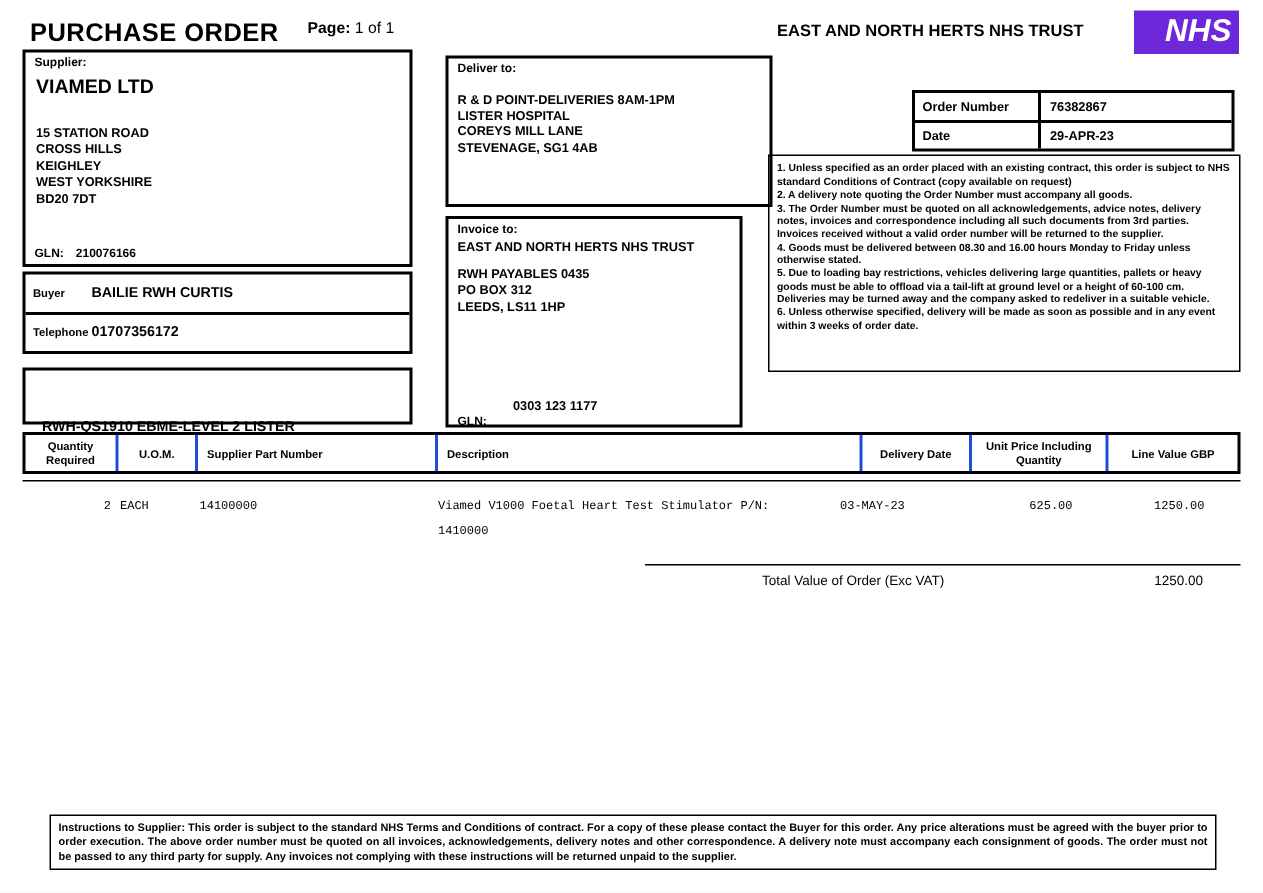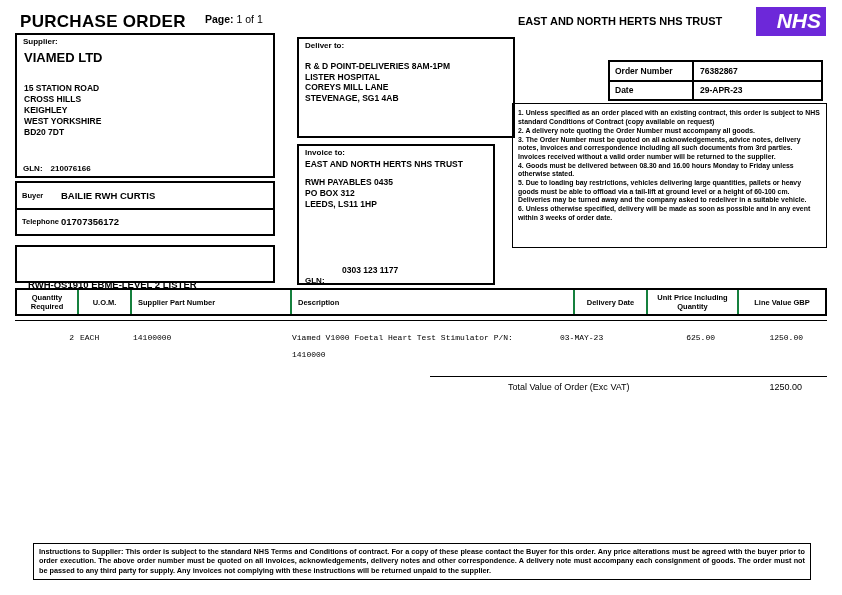--- a/index.html
+++ b/index.html
@@ -50,21 +50,21 @@
   .order-row:last-child { border-bottom:none; }
   .order-row .lab { width:84px; padding-left:5px; font-size:8.5px; font-weight:bold; align-self:stretch; display:flex; align-items:center; border-right:2px solid #000; }
   .order-row .val { padding-left:6px; font-size:8.5px; font-weight:bold; }
 
   
   .terms-box { left:512px; top:103px; width:315px; height:145px; border-width:1.5px; padding:5px 5px; }
   .terms-box div { font-size:6.9px; font-weight:bold; line-height:8.5px; margin-bottom:0.5px; }
 
   
   .items-header { left:15px; top:288px; width:812px; height:28px; display:flex; }
-  .ih-cell { border-right:2px solid #15803d; font-size:7.5px; font-weight:bold; display:flex; align-items:center; justify-content:center; text-align:center; line-height:9px; padding:1px 2px; }
+  .ih-cell { border-right:2px solid #1d4ed8; font-size:7.5px; font-weight:bold; display:flex; align-items:center; justify-content:center; text-align:center; line-height:9px; padding:1px 2px; }
   .ih-cell:last-child { border-right:none; }
   .ih-left { justify-content:flex-start; text-align:left; padding-left:6px; }
   .mono { font-family:"Liberation Mono","DejaVu Sans Mono",monospace; font-size:8px; }
   .total-label { left:508px; top:382px; font-size:9px; }
   .total-value { left:720px; top:382px; width:82px; text-align:right; font-size:9px; }
 
   
   .footer-box { left:33px; top:543px; width:778px; height:37px; border-width:1.5px; padding:3px 5px; }
   .footer-box .txt { font-size:7.3px; font-weight:bold; line-height:9.3px; text-align:justify; }
 </style>

